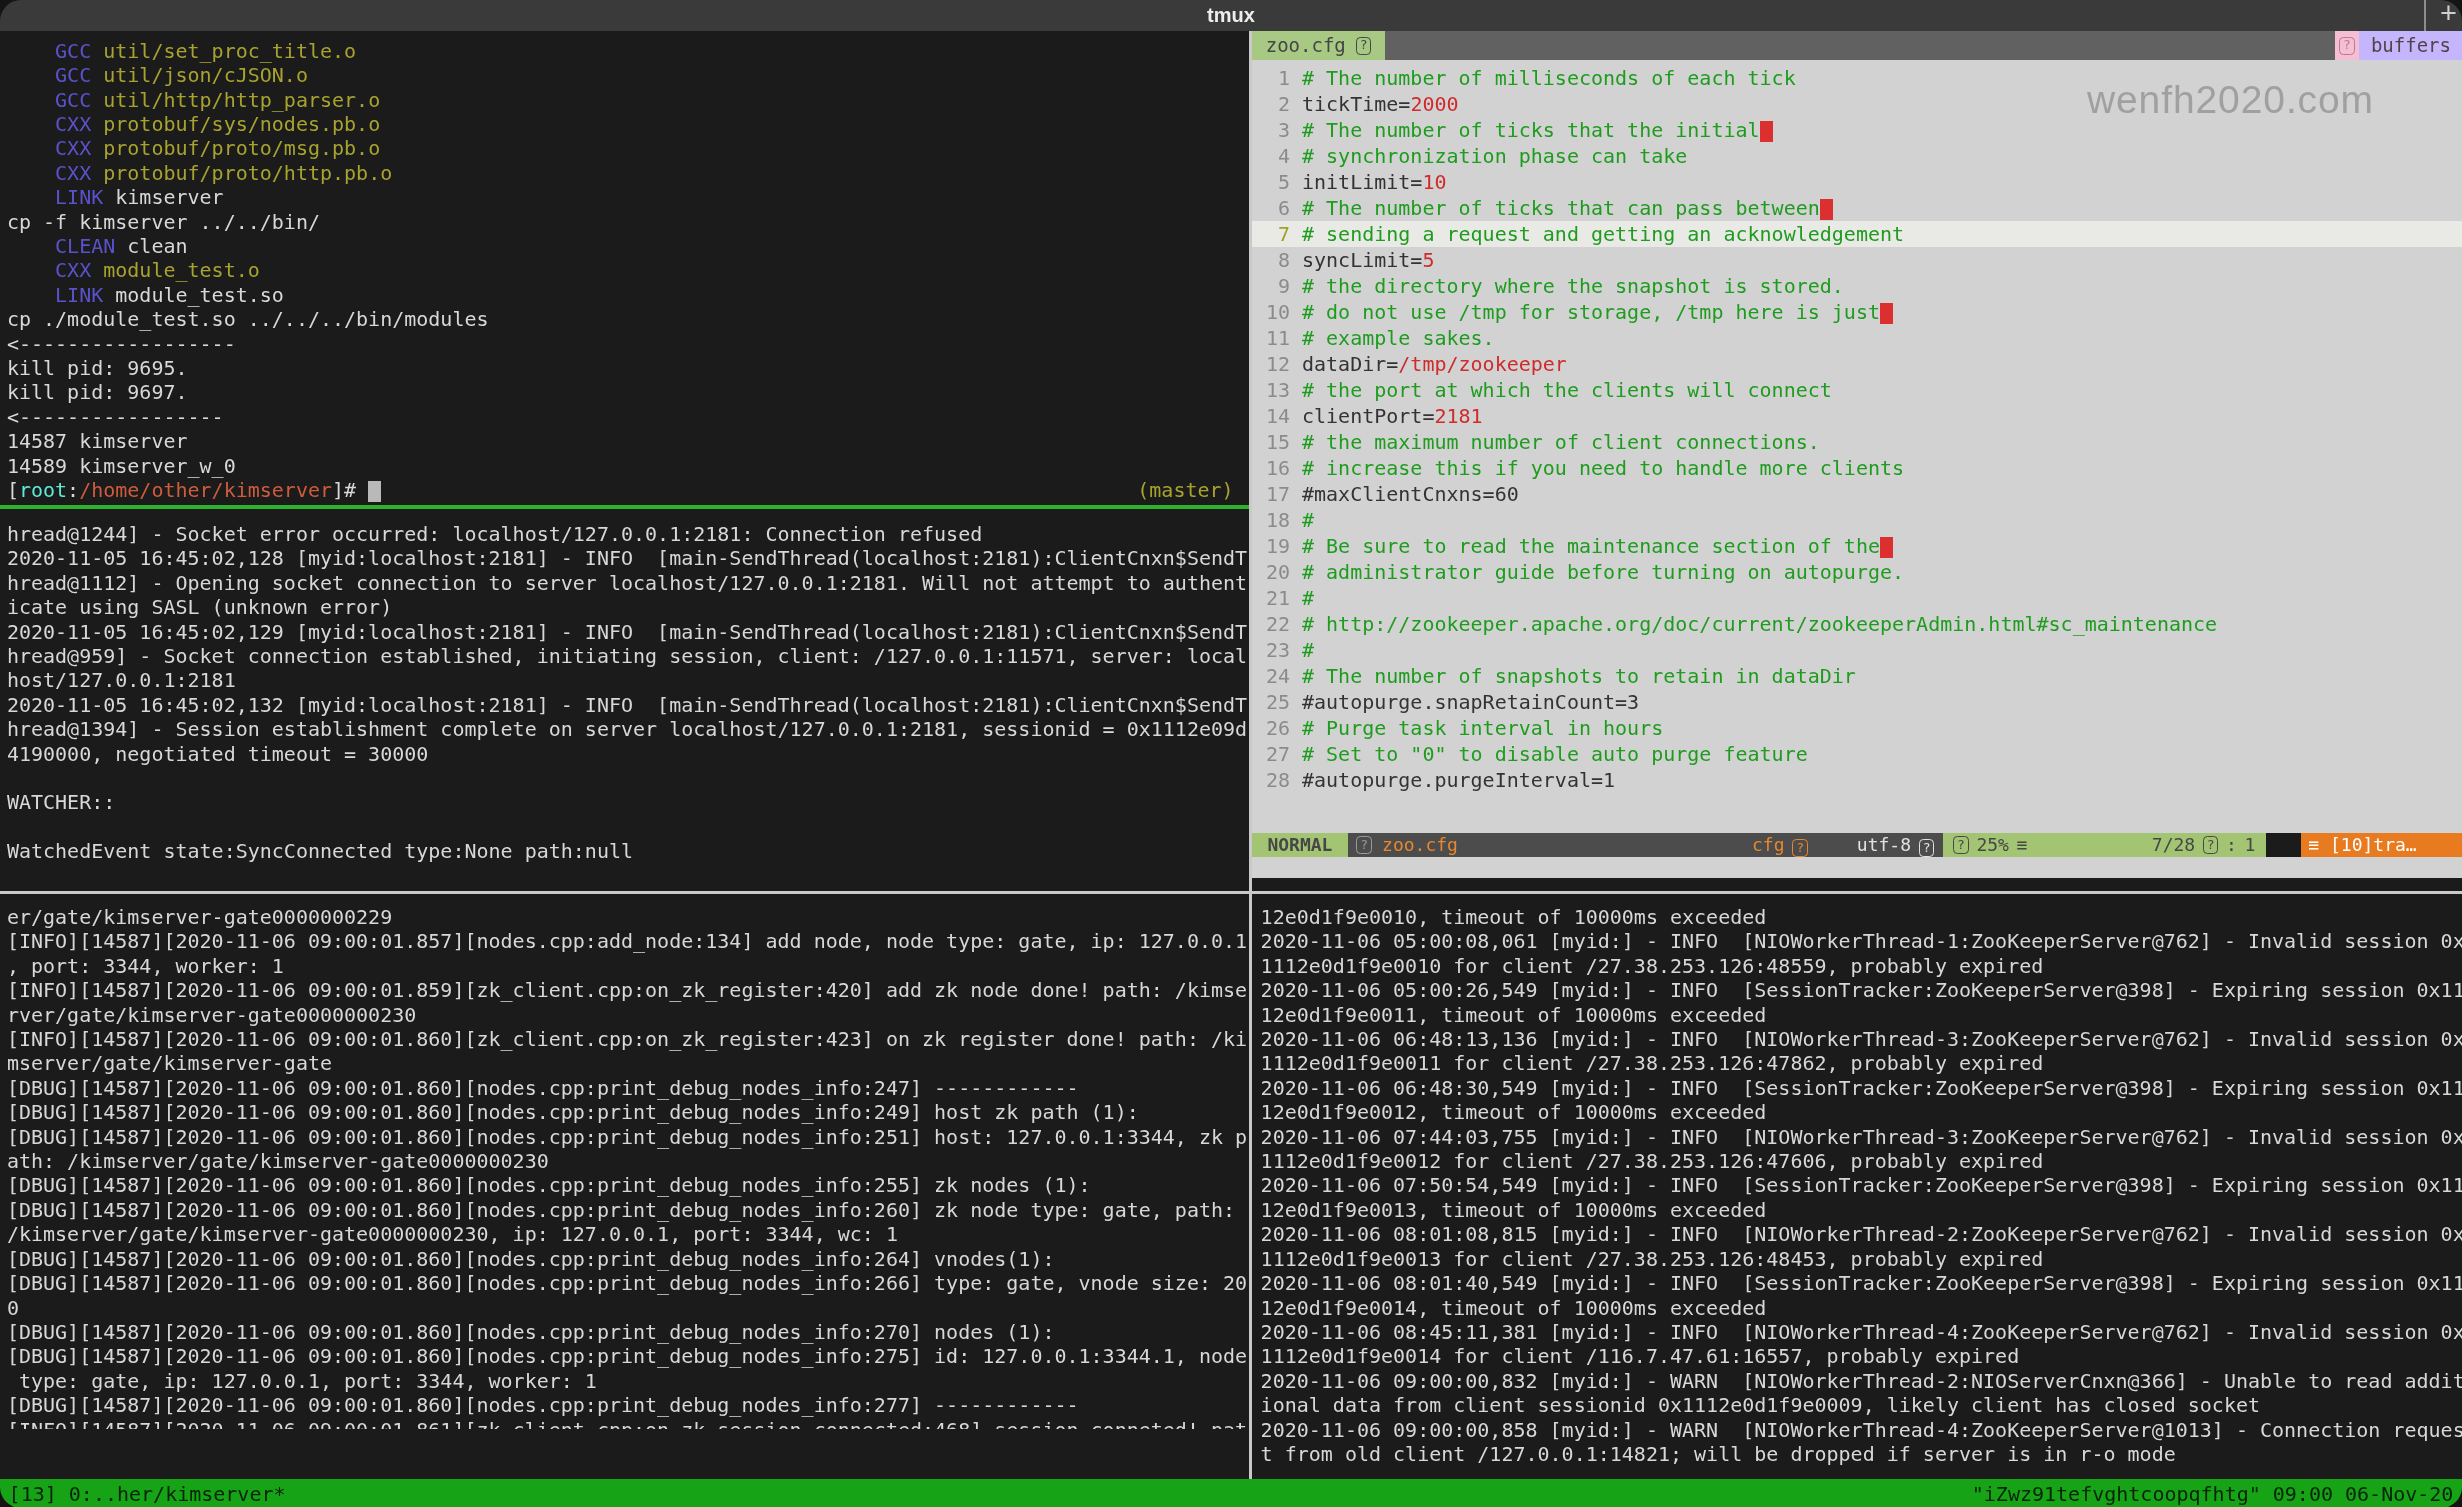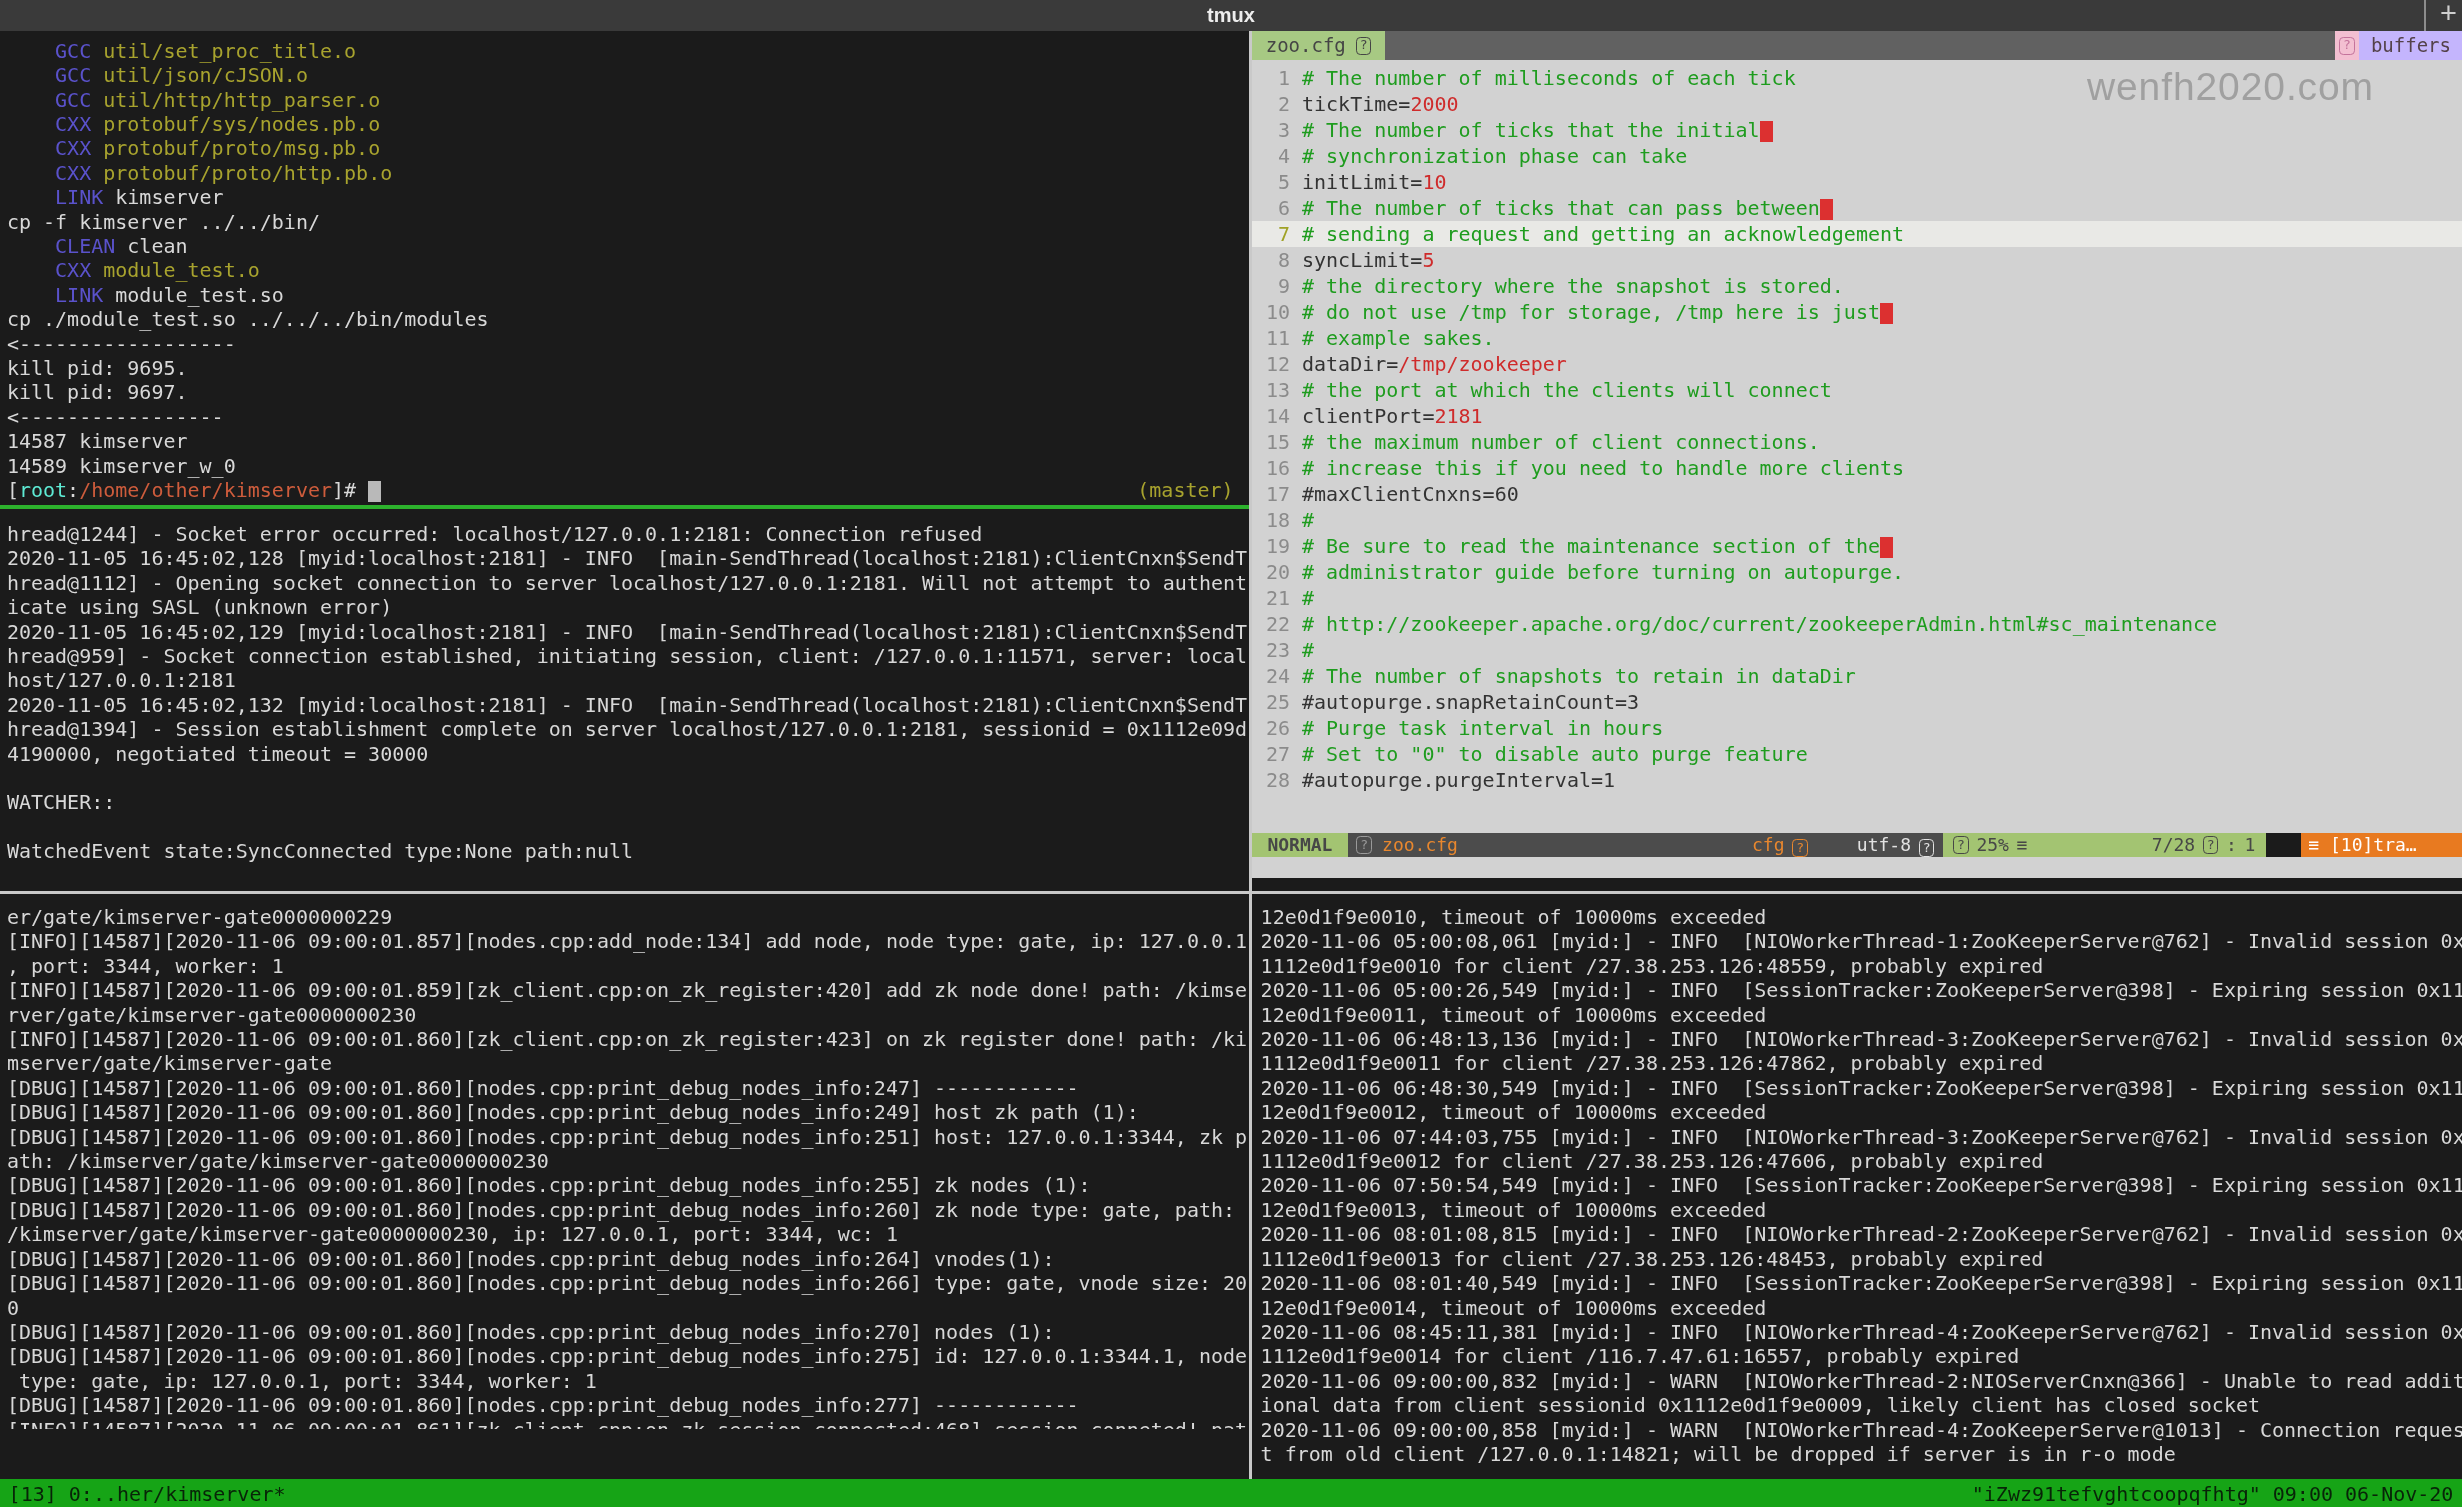--- a/index.html
+++ b/index.html
@@ -1,18 +1,18 @@
 <!DOCTYPE html>
 <html style="font-size:13.7px"><head>
 <meta charset="utf-8">
 <title>tmux</title>
 <style>
   html,body{margin:0;padding:0;background:#141414;}
   body{width:2462px;height:1508px;font-family:"DejaVu Sans Mono",monospace;}
-  .screen{position:relative;width:2462px;height:1508px;overflow:hidden;background:#1b1b1b;}
+  .screen{position:relative;width:2462px;height:1508px;overflow:hidden;background:#1b1b1b;border-radius:21px;}
 
   
   .titlebar{position:absolute;left:0;top:0;width:2462px;height:31px;background:#3a3a3a;
     display:flex;align-items:center;justify-content:center;
     font-family:"Liberation Sans",sans-serif;font-size:20px;font-weight:bold;color:#ededed;}
   .tb-sep{position:absolute;right:36px;top:0;height:31px;width:1.7px;background:#8d8d8d;}
   .tb-plus{position:absolute;right:5.1px;top:-1.7px;height:31px;display:flex;align-items:center;
     font-size:29px;font-weight:normal;color:#cfcfcf;}
 
   
@@ -45,21 +45,21 @@
   .buffers{background:#c4b5fd;color:#54424a;display:flex;align-items:center;padding:0 12px;}
 
   .vim-editor{position:absolute;left:0;top:29px;width:100%;height:773px;background:#d2d2d2;
     color:#333;padding-top:5.1px;box-sizing:border-box;overflow:hidden;}
   .v-line{white-space:pre;height:26px;line-height:26px;}
   .v-line.cl{background:#e9e9e6;}
   .v-num{display:inline-block;width:38px;text-align:right;color:#8b8b8b;margin-right:12px;}
   .cl .v-num{color:#a0a226;}
   .c-cmt{color:#1e9c1e;} .c-txt{color:#333333;} .c-val{color:#cf2b2b;}
   .tsp{display:inline-block;width:13px;height:21.4px;background:#dc3030;vertical-align:text-bottom;}
-  .watermark{position:absolute;top:44px;right:89px;font-family:"Liberation Sans",sans-serif;
+  .watermark{position:absolute;top:57px;right:89px;font-family:"Liberation Sans",sans-serif;
     font-size:39px;color:#a0a0a0;letter-spacing:0.9px;}
 
   .vim-statusline{position:absolute;left:0;top:802px;width:100%;height:24px;display:flex;
     font-size:18px;line-height:24px;}
   .sl-mode{background:#a3c472;color:#474747;font-weight:bold;padding:0 15.4px;display:flex;align-items:center;text-align:center;}
   .sl-dark{flex:1;background:#4c4c4c;display:flex;align-items:center;gap:10.3px;padding:0 8.6px;color:#9a9a9a;min-width:0;}
   .sl-file{color:#e8872e;}
   .sl-right{margin-left:auto;display:flex;align-items:flex-end;gap:8px;}
   .sl-ft{color:#e8872e;} .sl-gap{width:33px;} .sl-enc{color:#e2e2e2;}
   .sl-green{width:302px;background:#a3c472;color:#474747;display:flex;align-items:center;gap:7.7px;padding:0 10.3px;}

